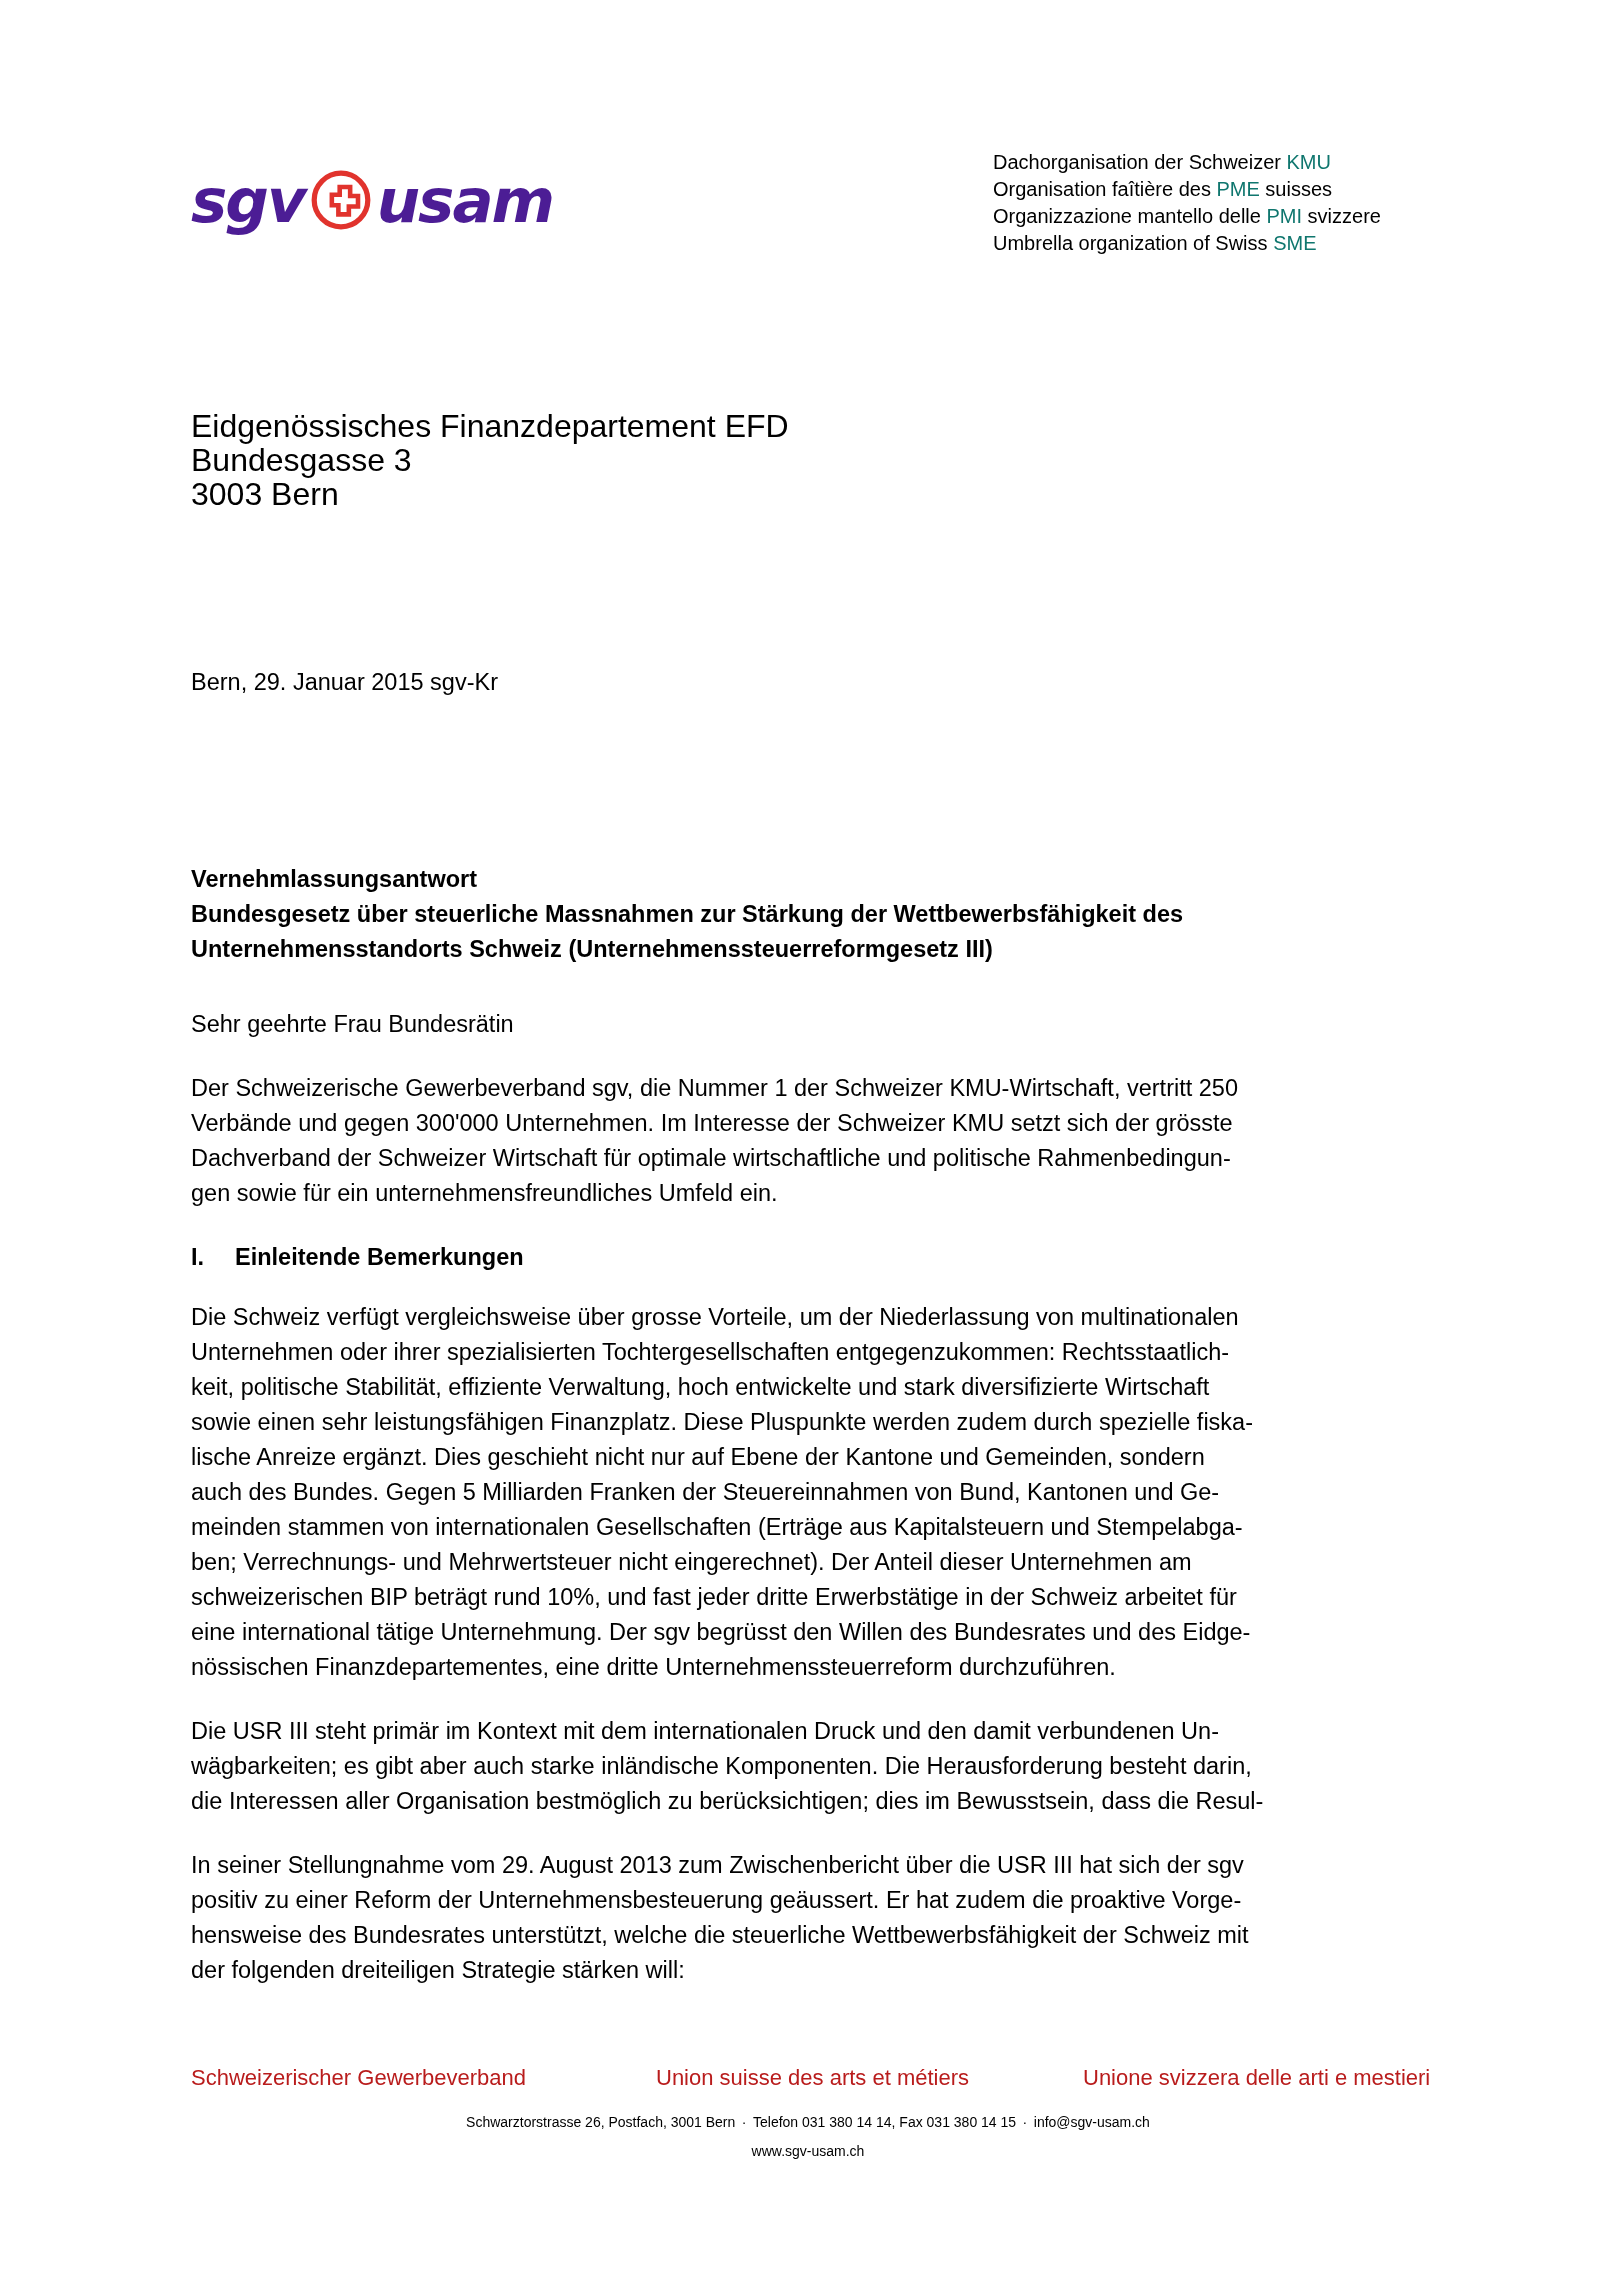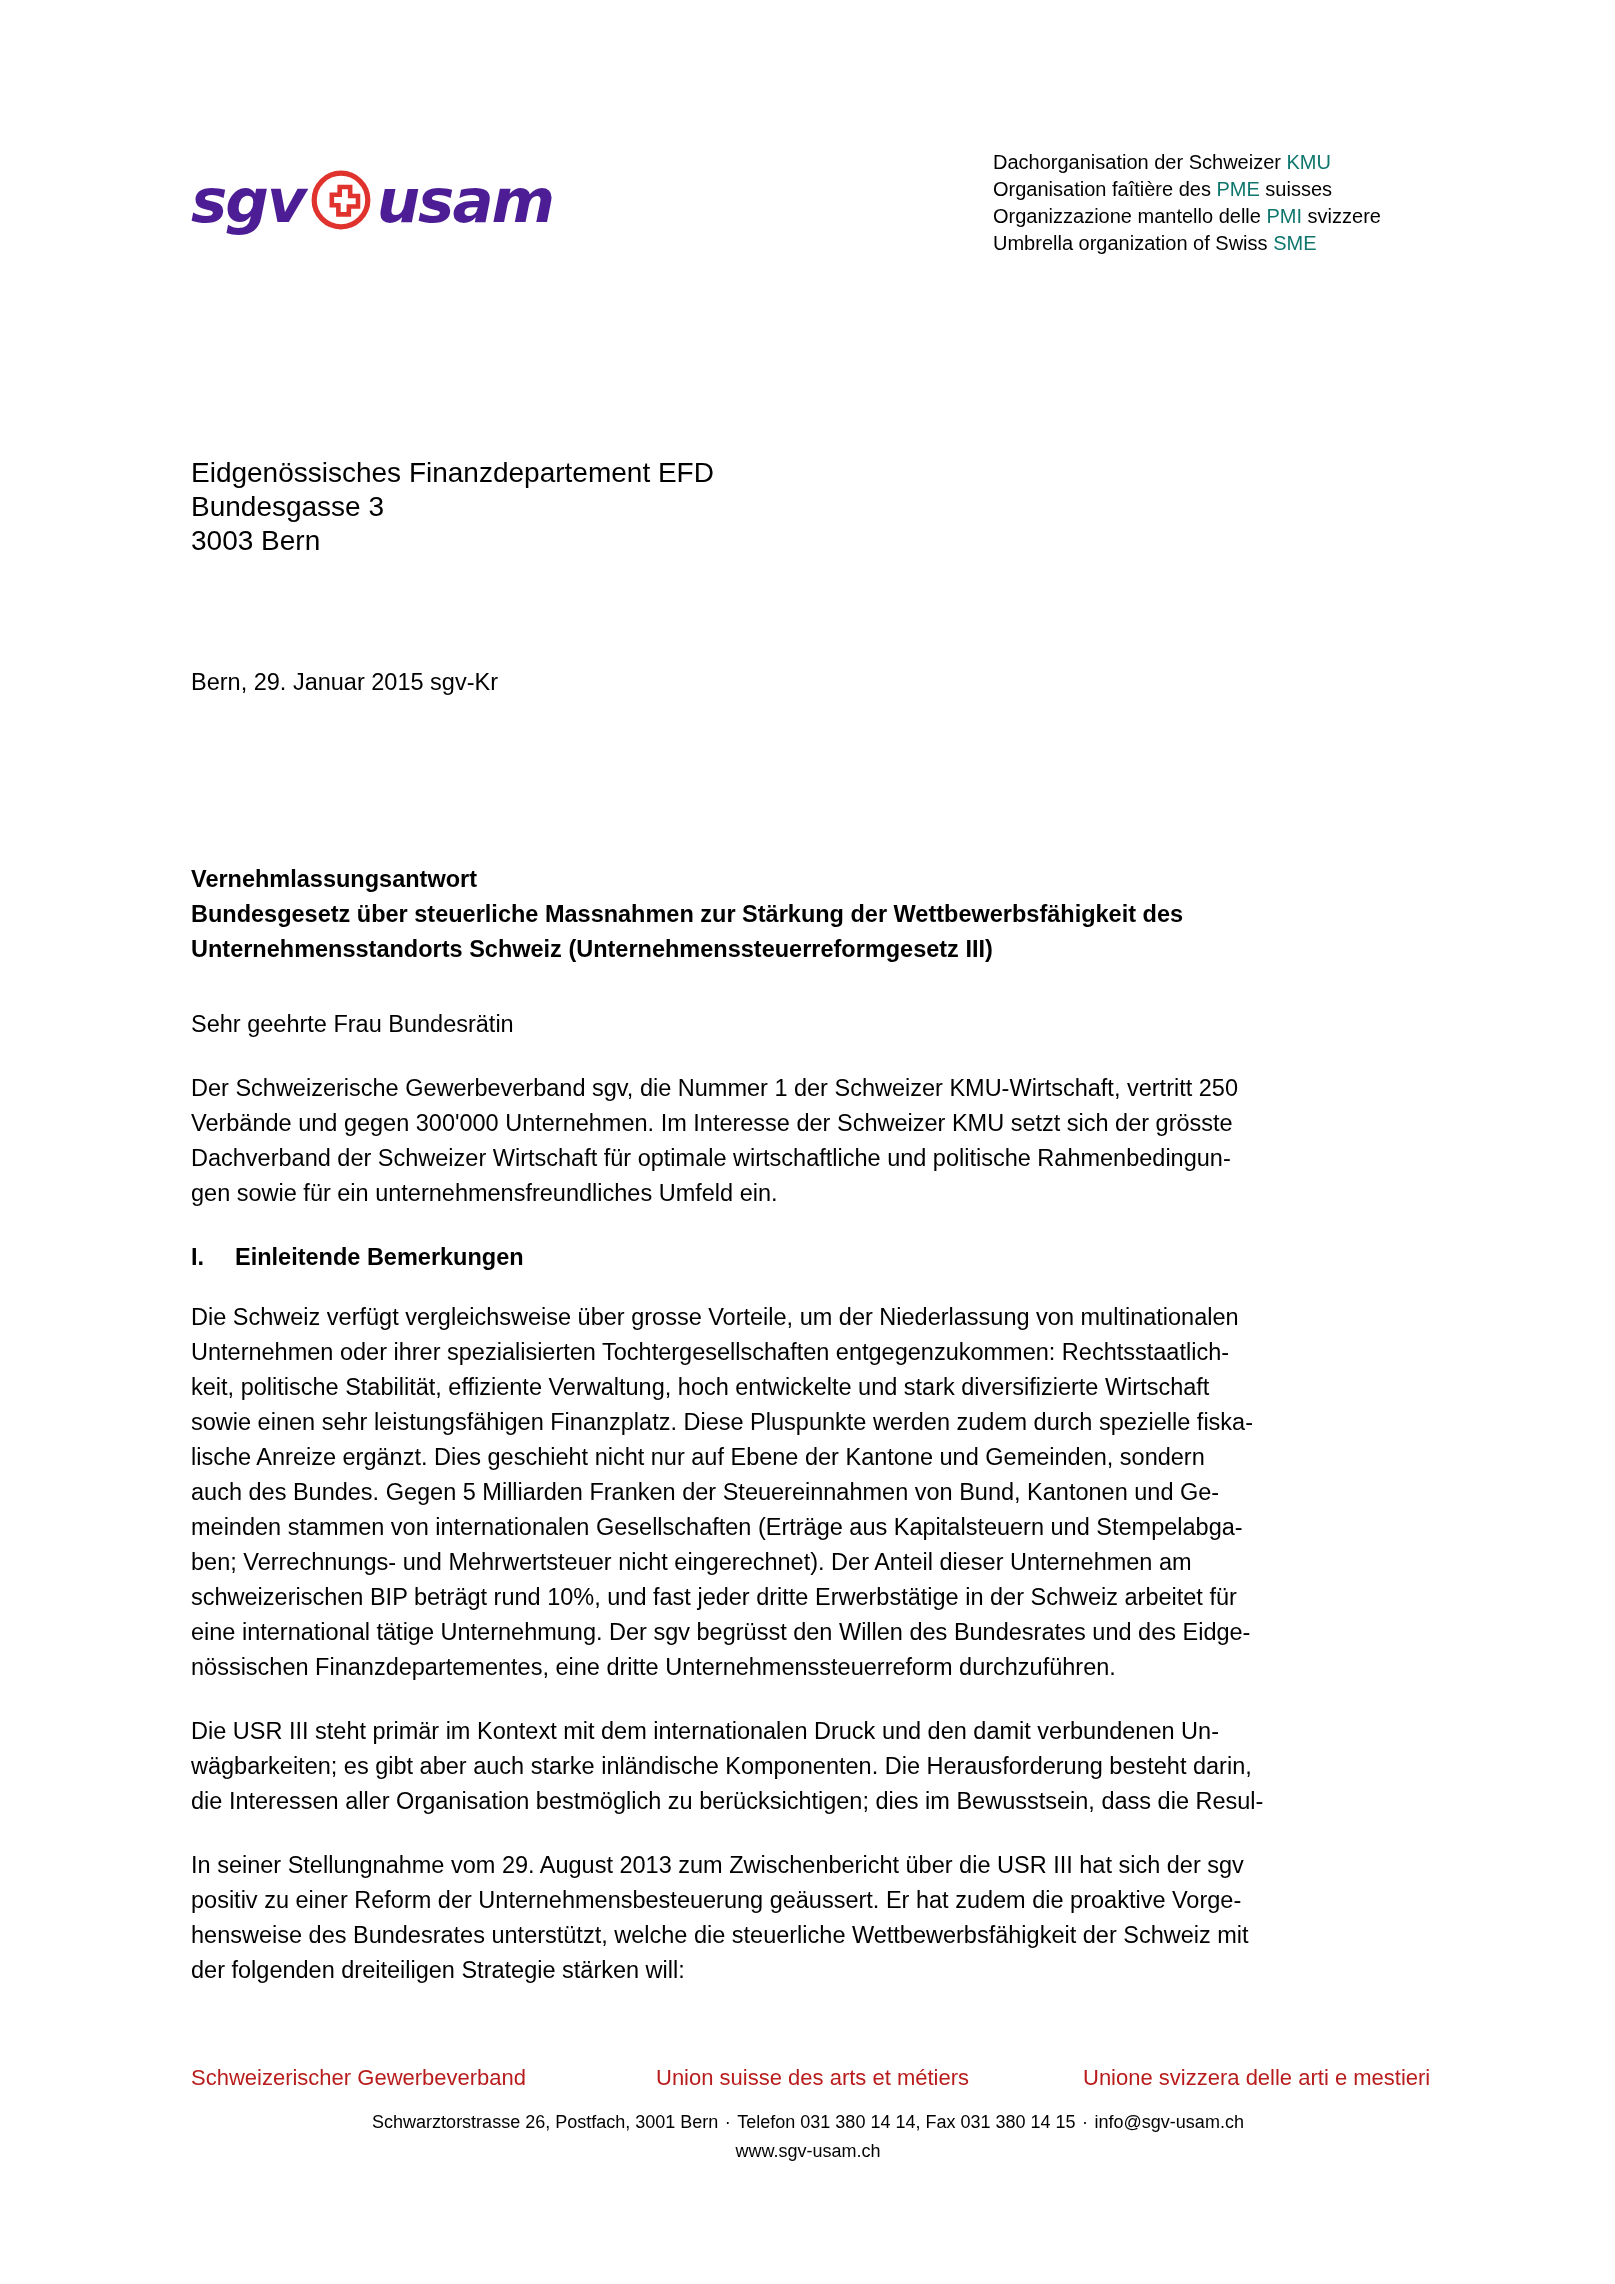--- a/index.html
+++ b/index.html
@@ -63,24 +63,23 @@
     color: #000000;
     white-space: nowrap;
   }
   .taglines .accent { color: #0f766e; }
 
   
   .address {
     position: absolute;
     left: 191px;
     top: 409px;
-    font-size: 28px;
+    font-size: 32px;
     line-height: 34px;
     white-space: nowrap;
-    margin-top: 47px;
   }
   .date-line {
     position: absolute;
     left: 191px;
     top: 665px;
     font-size: 23.5px;
     line-height: 34px;
     white-space: nowrap;
   }
 
@@ -129,21 +128,21 @@
     font-size: 22px;
   }
   .footer-names span { position: absolute; white-space: nowrap; }
   .fn-de { left: 191px; }
   .fn-fr { left: 656px; }
   .fn-it { left: 1083px; }
 
   .footer-contact {
     margin-top: 13px;
     text-align: center;
-    font-size: 18px;
+    font-size: 14px;
     line-height: 29px;
     color: #000000;
   }
   .footer-contact .sep { padding: 0 6.5px; }
 </style>
 </head>
 <body>
 
 <div class="page">
 

